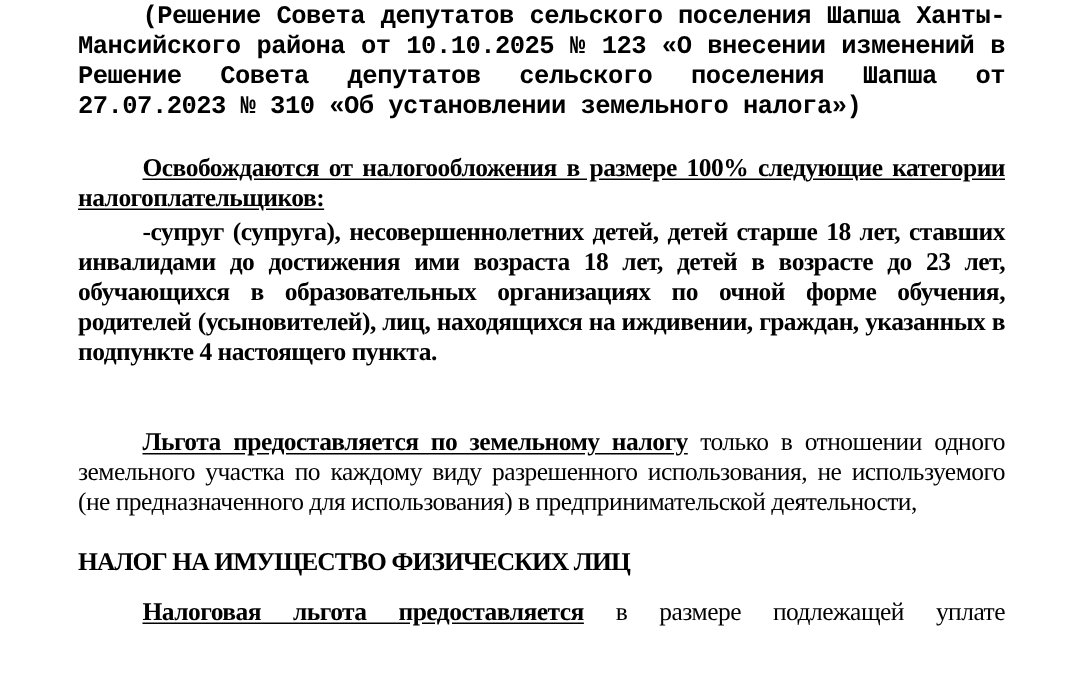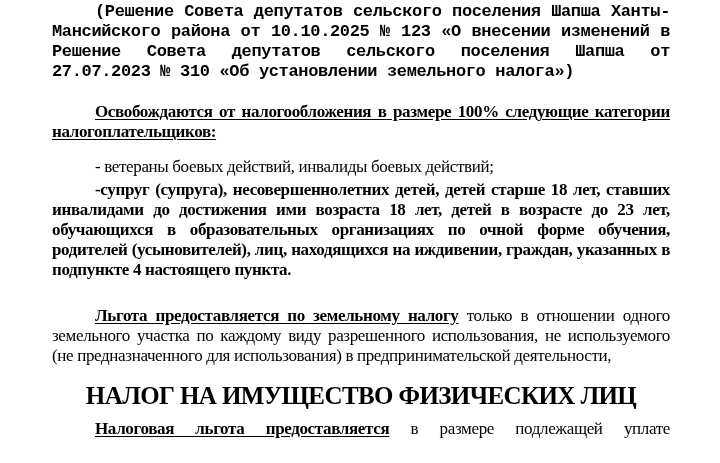--- a/index.html
+++ b/index.html
@@ -11,35 +11,34 @@
     letter-spacing: -0.35px;
   }
   p { margin: 0; text-align: justify; }
   .indent { text-indent: 43px; }
   .bold { font-weight: bold; }
   .u { text-decoration: underline; text-underline-offset: 2px; }
   .b1 { margin-top: 3px; font-weight: bold; }
   .s1 { margin-top: 20px; }
   .s2 { margin-top: 15px; }
   .s3 { margin-top: 19px; }
-  .s4 { margin-top: 26px; }
-  .title { text-align: center; font-weight: bold; font-size: 25px; line-height: 22px; letter-spacing: -0.6px; }
+  .s4 { margin-top: 40px; }
+  .title { font-weight: bold; font-size: 17px; line-height: 22px; letter-spacing: -0.6px; }
   .subtitle { text-align: center; font-weight: bold; padding-left: 50px; }
   .last { margin-top: 12px; }
   .last-line { text-align-last: justify; }
 </style>
 </head>
 <body>
 
 <div class="page">
   <p class="indent bold" style="margin-top:2px;font-family:Liberation Mono, monospace;">(Решение Совета депутатов сельского поселения Шапша Ханты-Мансийского района от 10.10.2025 № 123 «О внесении изменений в Решение Совета депутатов сельского поселения Шапша от 27.07.2023 № 310 «Об установлении земельного налога»)</p>
 
   <p class="indent bold u s1">Освобождаются от налогообложения в размере 100% следующие категории налогоплательщиков:</p>
 
-  <p class="indent s2">- ветераны боевых действий, инвалиды боевых действий;</p>
   <p class="indent b1">-супруг (супруга), несовершеннолетних детей, детей старше 18 лет, ставших инвалидами до достижения ими возраста 18 лет, детей в возрасте  до 23 лет, обучающихся в образовательных организациях по очной форме обучения, родителей (усыновителей), лиц, находящихся на иждивении, граждан, указанных в подпункте 4 настоящего пункта.</p>
 
   <p class="indent s4"><span class="bold u">Льгота предоставляется по земельному налогу</span><span> только в отношении одного земельного участка по каждому виду разрешенного использования, не используемого (не предназначенного для использования) в предпринимательской деятельности,</span></p>
 
   <div class="title s3">НАЛОГ НА ИМУЩЕСТВО ФИЗИЧЕСКИХ ЛИЦ</div>
 
   <p class="indent last last-line"><span class="bold u">Налоговая льгота предоставляется</span><span> в размере подлежащей уплате</span></p>
 </div>
 
 </body></html>

